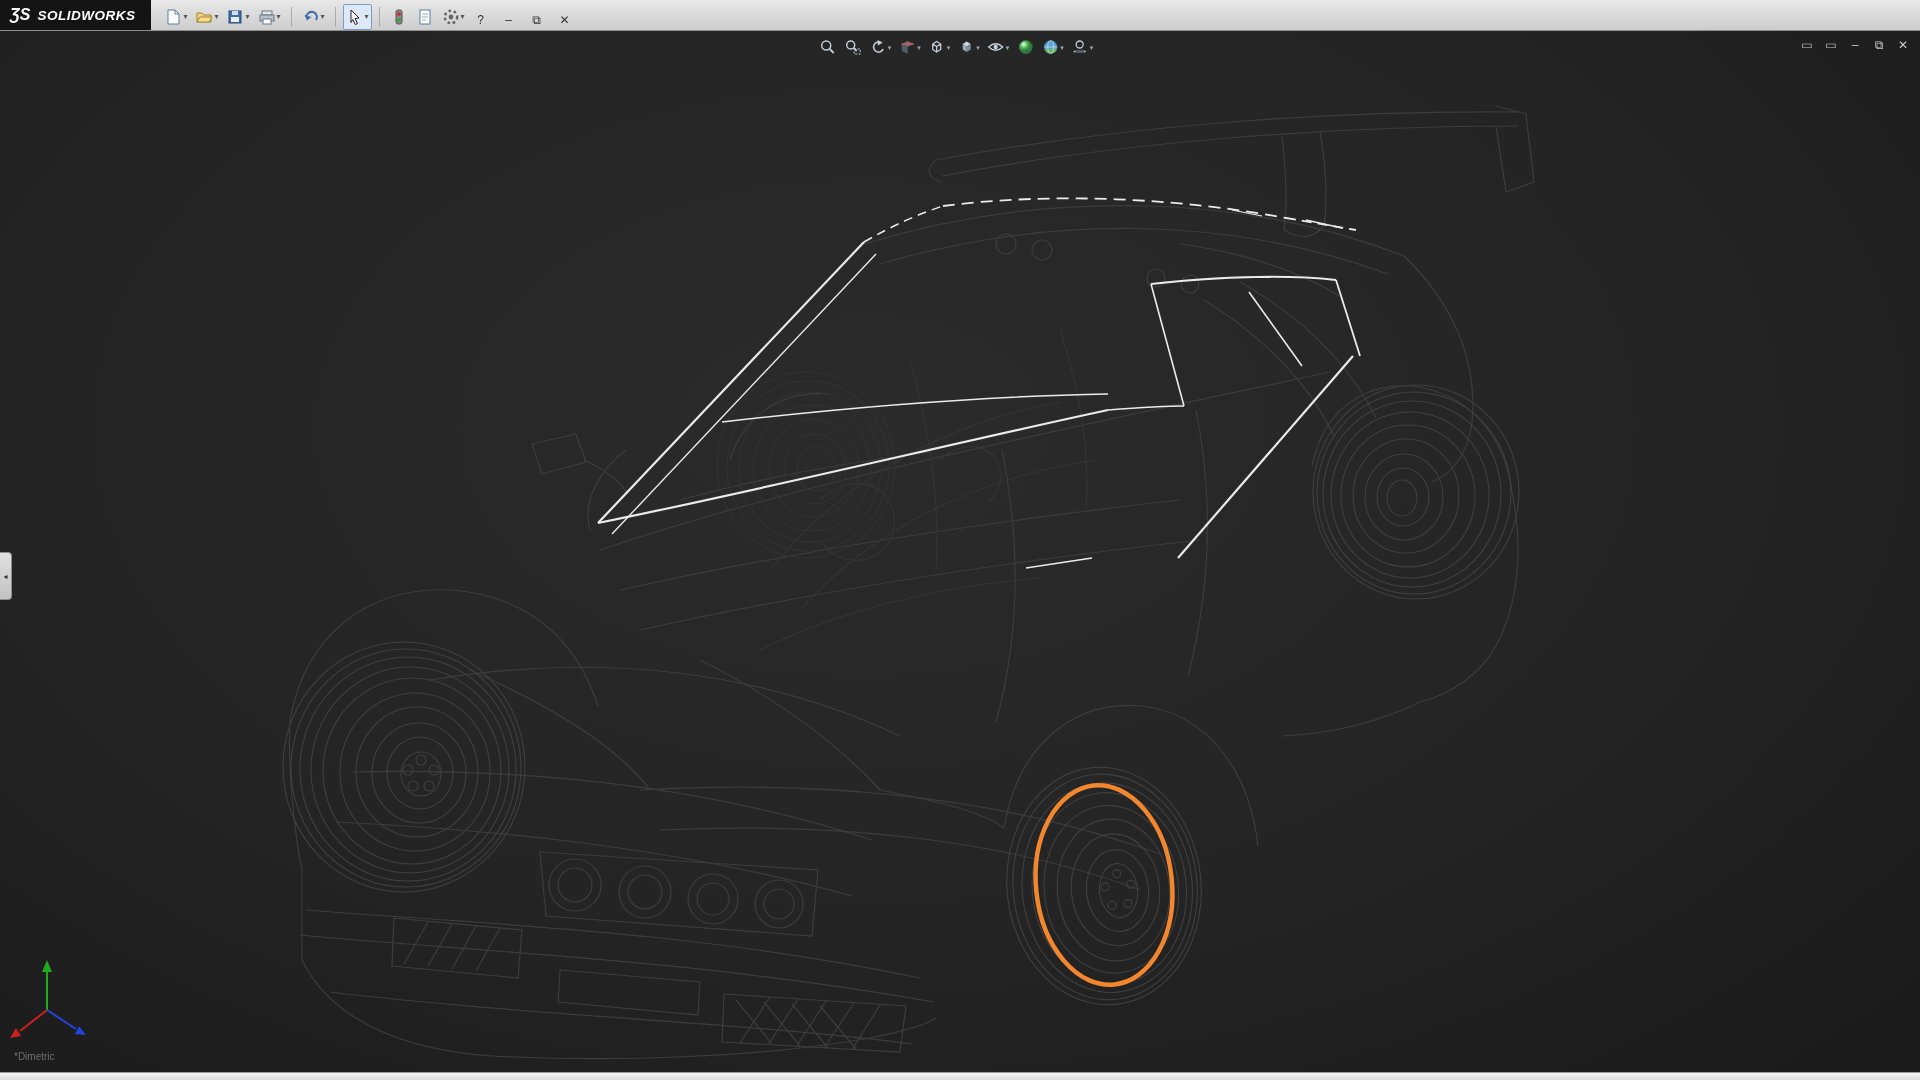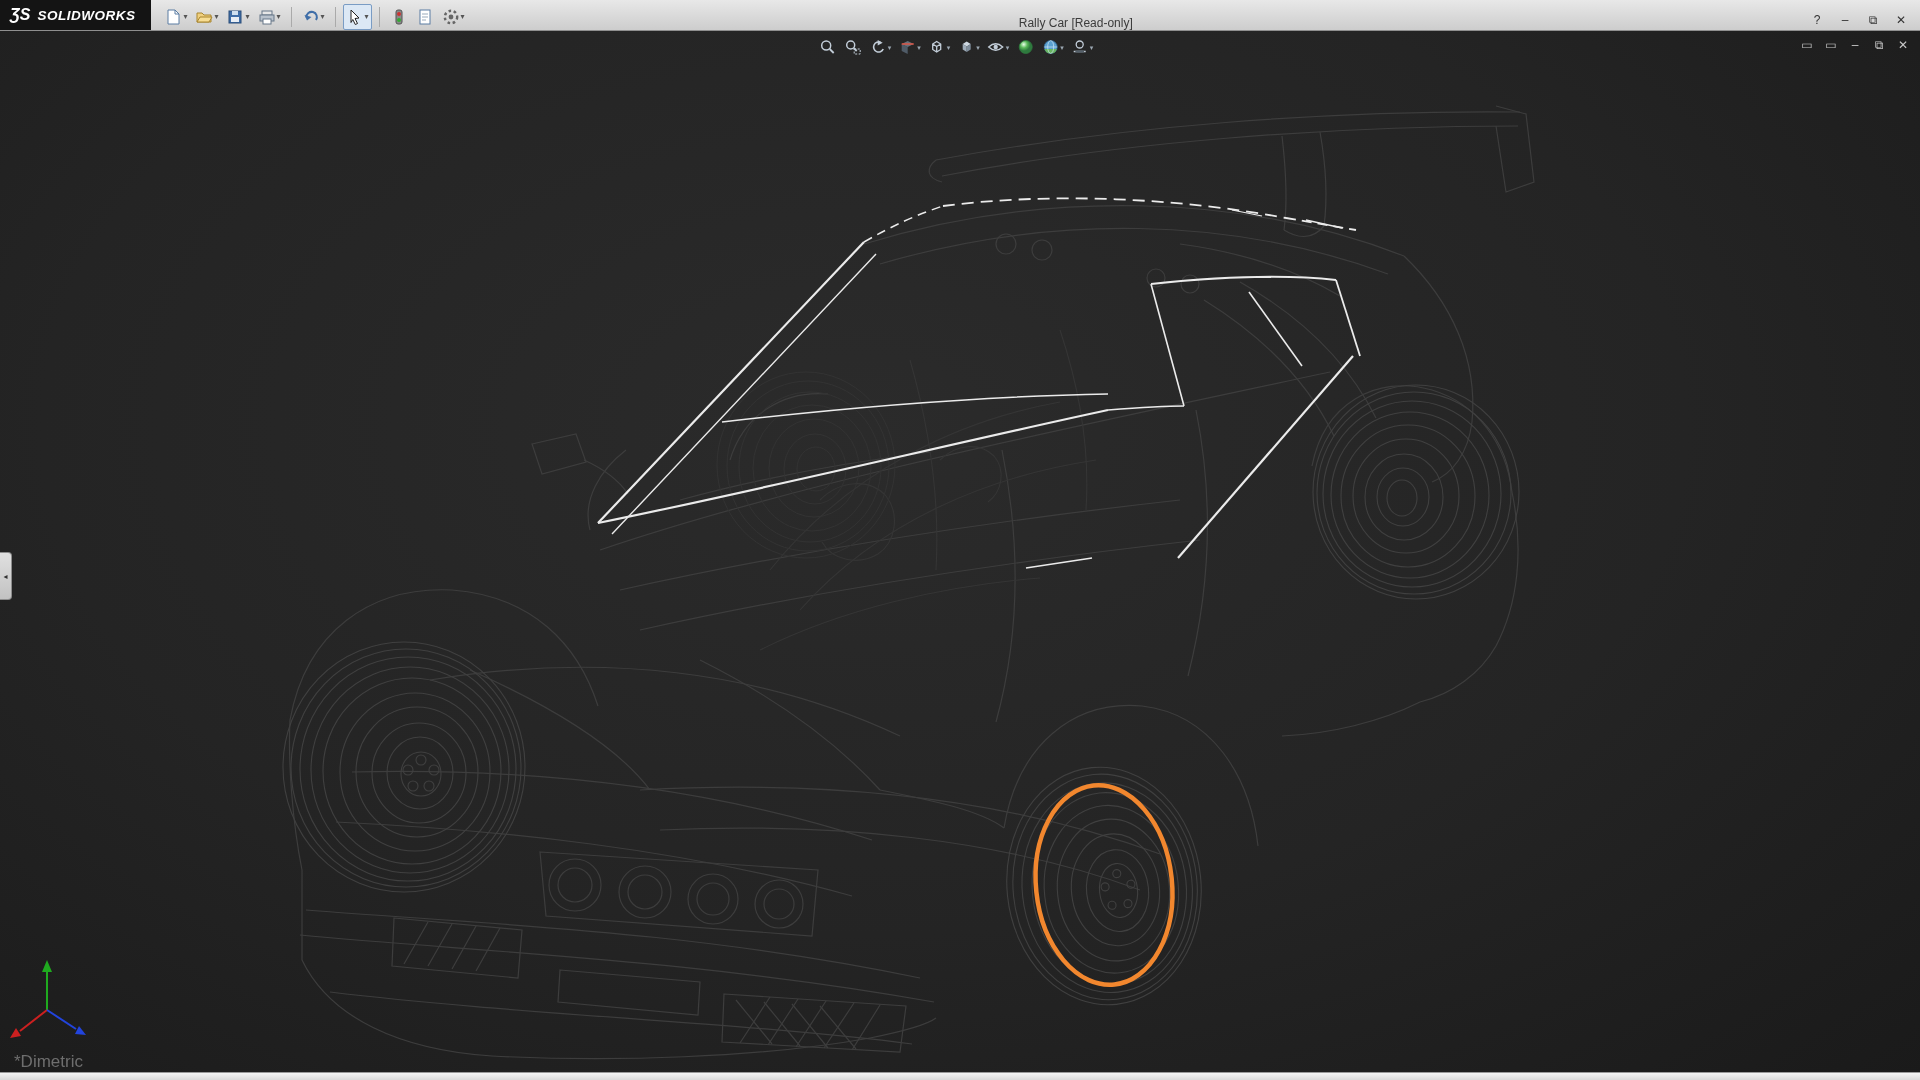--- a/index.html
+++ b/index.html
@@ -41,21 +41,21 @@
   .child-btn{min-width:18px;height:18px;display:flex;align-items:center;justify-content:center;
     color:#c9c9c9;font-size:12px;border-radius:2px;}
 
   
   .collapse-tab{position:absolute;left:0;top:522px;width:11px;height:46px;
     background:linear-gradient(#e0e0e0,#c2c2c2);border:1px solid #8d8d8d;border-left:none;
     border-radius:0 4px 4px 0;display:flex;align-items:center;justify-content:center;
     font-size:8px;color:#333;z-index:10;}
 
   
-  .orient-label{position:absolute;left:14px;bottom:8px;font-size:17px;color:#6e6e6e;z-index:7;}
+  .orient-label{position:absolute;left:14px;bottom:18px;font-size:10px;color:#6e6e6e;z-index:7;}
   .status-bar{position:absolute;left:0;bottom:0;width:1920px;height:7px;
     background:linear-gradient(#f5f5f5,#dadada);border-top:1px solid #9a9a9a;z-index:6;}
 </style>
 </head>
 <body>
 
 <div id="app">
 
   <header class="titlebar">
     <div class="logo">
@@ -125,21 +125,20 @@
       </div>
       <div class="tb-btn">
         <svg width="18" height="18" viewBox="0 0 18 18">
           <circle cx="9" cy="9" r="6.2" fill="none" stroke="#666666" stroke-width="2.4" stroke-dasharray="2.6,2.6"></circle>
           <circle cx="9" cy="9" r="2.4" fill="#666666"></circle>
         </svg>
         <span class="caret">▾</span>
       </div>
     </div>
 
-    <div class="tb-title">Rally Car [Read-only]</div>
 
     <div class="win-controls">
       <div class="win-btn">?</div>
       <div class="win-btn">–</div>
       <div class="win-btn">⧉</div>
       <div class="win-btn">✕</div>
     </div>
   </header>
 
   <main class="viewport">

